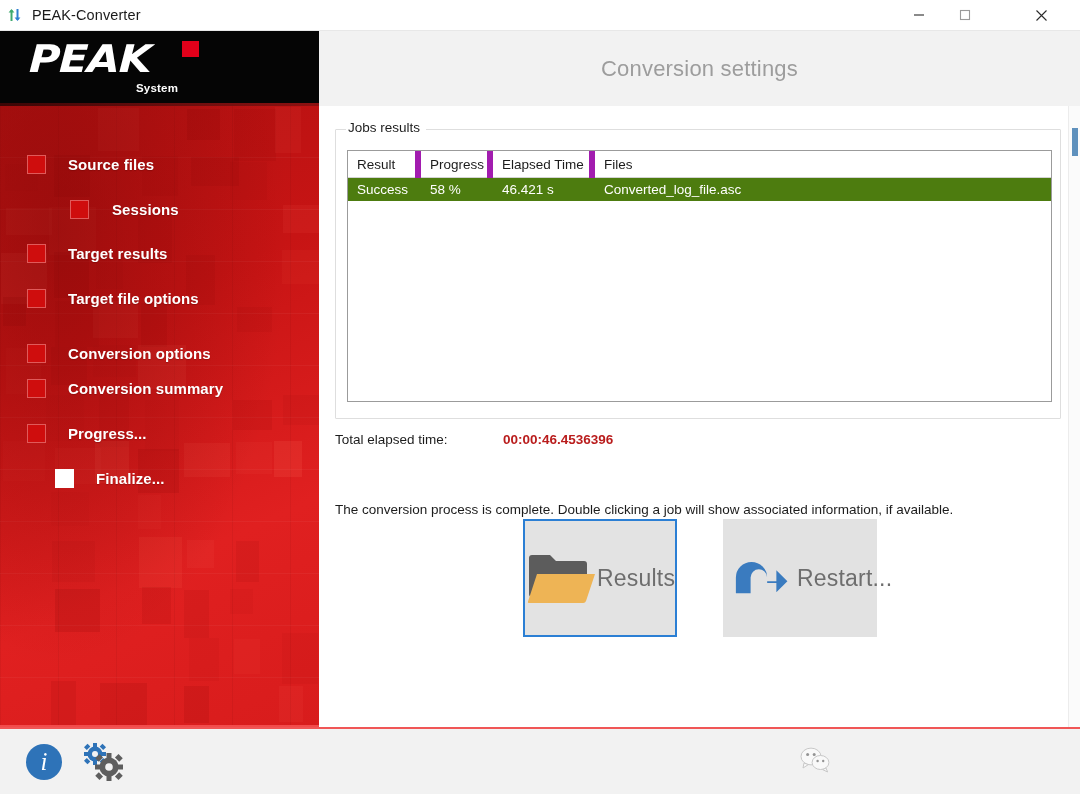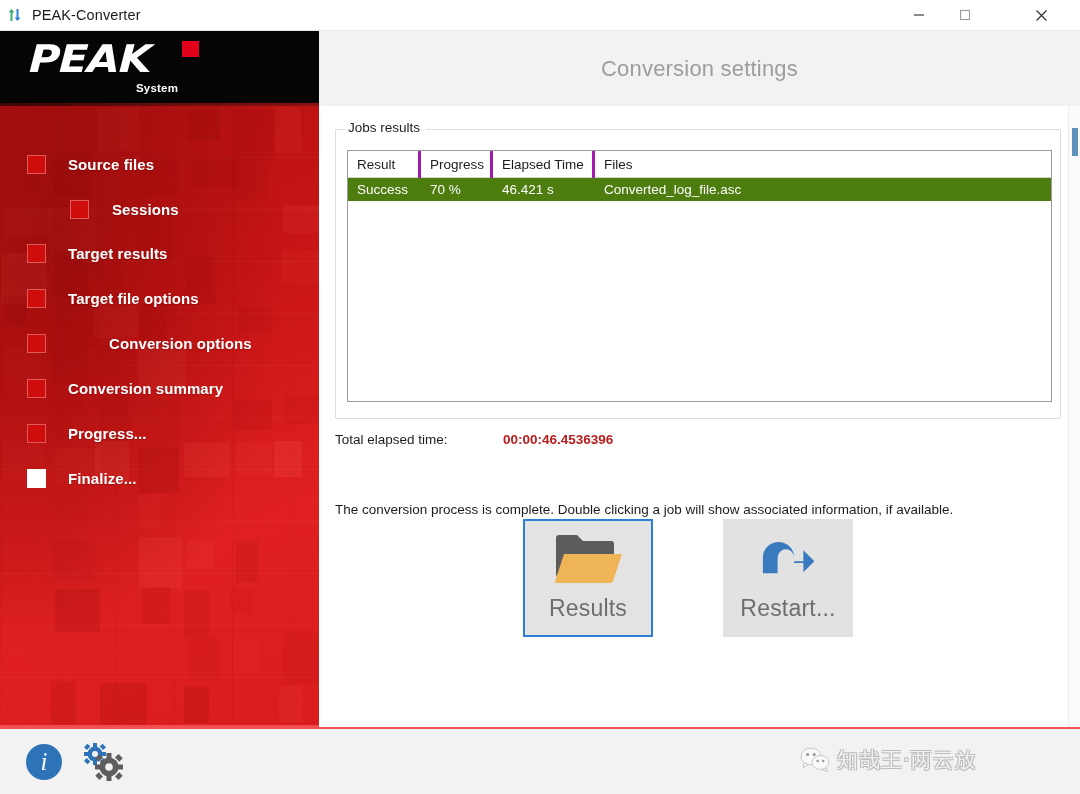--- a/index.html
+++ b/index.html
@@ -227,21 +227,21 @@
     align-items: center;
   }
   .th {
     position: relative;
     height: 27px;
     display: flex;
     align-items: center;
     padding-left: 9px;
     font-size: 13.5px;
     color: #1c1c1c;
-    border-right: 3px solid #a21caf;
+    border-right: 6px solid #a21caf;
     flex: none;
     cursor: pointer;
     white-space: nowrap;
   }
   .th:last-child { border-right: none; }
 
   #table-row {
     position: relative;
     height: 23px;
     background: #1c9418;
@@ -281,24 +281,24 @@
     font-size: 13.5px;
     color: #1c1c1c;
     white-space: nowrap;
     margin-top: 32px;
   }
 
   
   .bigbtn {
     position: absolute;
     top: 413px;
-    width: 130px; height: 118px;
+    width: 154px; height: 118px;
     background: #e2e2e2;
     display: flex;
-    flex-direction: column;
+    flex-direction: row;
     align-items: center;
     cursor: pointer;
   }
   #btn-results {
     left: 204px;
     border: 2px solid #2b7fd4;
     background: #e3e3e3;
   }
   #btn-restart {
     left: 404px;
@@ -505,33 +505,33 @@
           <div class="nav-label">Sessions</div>
         </div>
         <div class="nav-item nav-level0" style="top: 129px;">
           <div class="nav-box"></div>
           <div class="nav-label">Target results</div>
         </div>
         <div class="nav-item nav-level0" style="top: 174px;">
           <div class="nav-box"></div>
           <div class="nav-label">Target file options</div>
         </div>
-        <div class="nav-item nav-level0" style="top: 219px; gap: 41px;">
+        <div class="nav-item nav-level0" style="top: 229px;">
           <div class="nav-box"></div>
           <div class="nav-label">Conversion options</div>
         </div>
         <div class="nav-item nav-level0" style="top: 264px;">
           <div class="nav-box"></div>
           <div class="nav-label">Conversion summary</div>
         </div>
         <div class="nav-item nav-level0" style="top: 309px;">
           <div class="nav-box"></div>
           <div class="nav-label">Progress...</div>
         </div>
-        <div class="nav-item nav-level0" style="top: 354px;">
+        <div class="nav-item nav-level0" style="top: 354px; margin-left: 28px;">
           <div class="nav-box active"></div>
           <div class="nav-label">Finalize...</div>
         </div>
       </div>
     <div id="sidebar-bottomline"></div>
   </div>
 
   <div id="header">
     <div id="header-title">Conversion settings</div>
   </div>
@@ -544,21 +544,21 @@
       <div id="table-frame">
         <div id="table-head">
             <div class="th" style="width: 73px;">Result</div>
             <div class="th" style="width: 72px;">Progress</div>
             <div class="th" style="width: 102px;">Elapsed Time</div>
             <div class="th" style="width: 456px;">Files</div>
           </div>
         <div id="table-body">
             <div id="table-row" style="background: #4d7c0f;">
               <div class="td" style="width: 73px;">Success</div>
-              <div class="td" style="width: 72px;">70 %</div>
+              <div class="td" style="width: 72px;">58 %</div>
               <div class="td" style="width: 102px;">46.421 s</div>
               <div class="td" style="width: 456px;">Converted_log_file.asc</div>
             </div>
           </div>
       </div>
     </div>
 
     <div id="total-row">
       <div id="total-label">Total elapsed time:</div>
       <div id="total-value">00:00:46.4536396</div>
@@ -636,16 +636,15 @@
     <svg width="30" height="26" viewBox="0 0 30 26">
       <ellipse cx="11" cy="9.5" rx="10" ry="8.4" fill="#fafafa" stroke="#c4c4c4" stroke-width="1"></ellipse>
       <path d="M4 16 L3 21 L8.4 17.6 Z" fill="#fafafa" stroke="#c4c4c4" stroke-width="1"></path>
       <circle cx="7.6" cy="7.6" r="1.5" fill="#8d8d8d"></circle>
       <circle cx="14.2" cy="7.6" r="1.5" fill="#8d8d8d"></circle>
       <ellipse cx="20.5" cy="15.5" rx="8.4" ry="7" fill="#fafafa" stroke="#c4c4c4" stroke-width="1"></ellipse>
       <path d="M26 21 L27.6 25 L22.6 22.6 Z" fill="#fafafa" stroke="#c4c4c4" stroke-width="1"></path>
       <circle cx="17.6" cy="14" r="1.2" fill="#8d8d8d"></circle>
       <circle cx="23.2" cy="14" r="1.2" fill="#8d8d8d"></circle>
     </svg>
-    <div id="wm-text">知哉王·两云放</div>
   </div>
 
 </div>
 
 </body></html>

